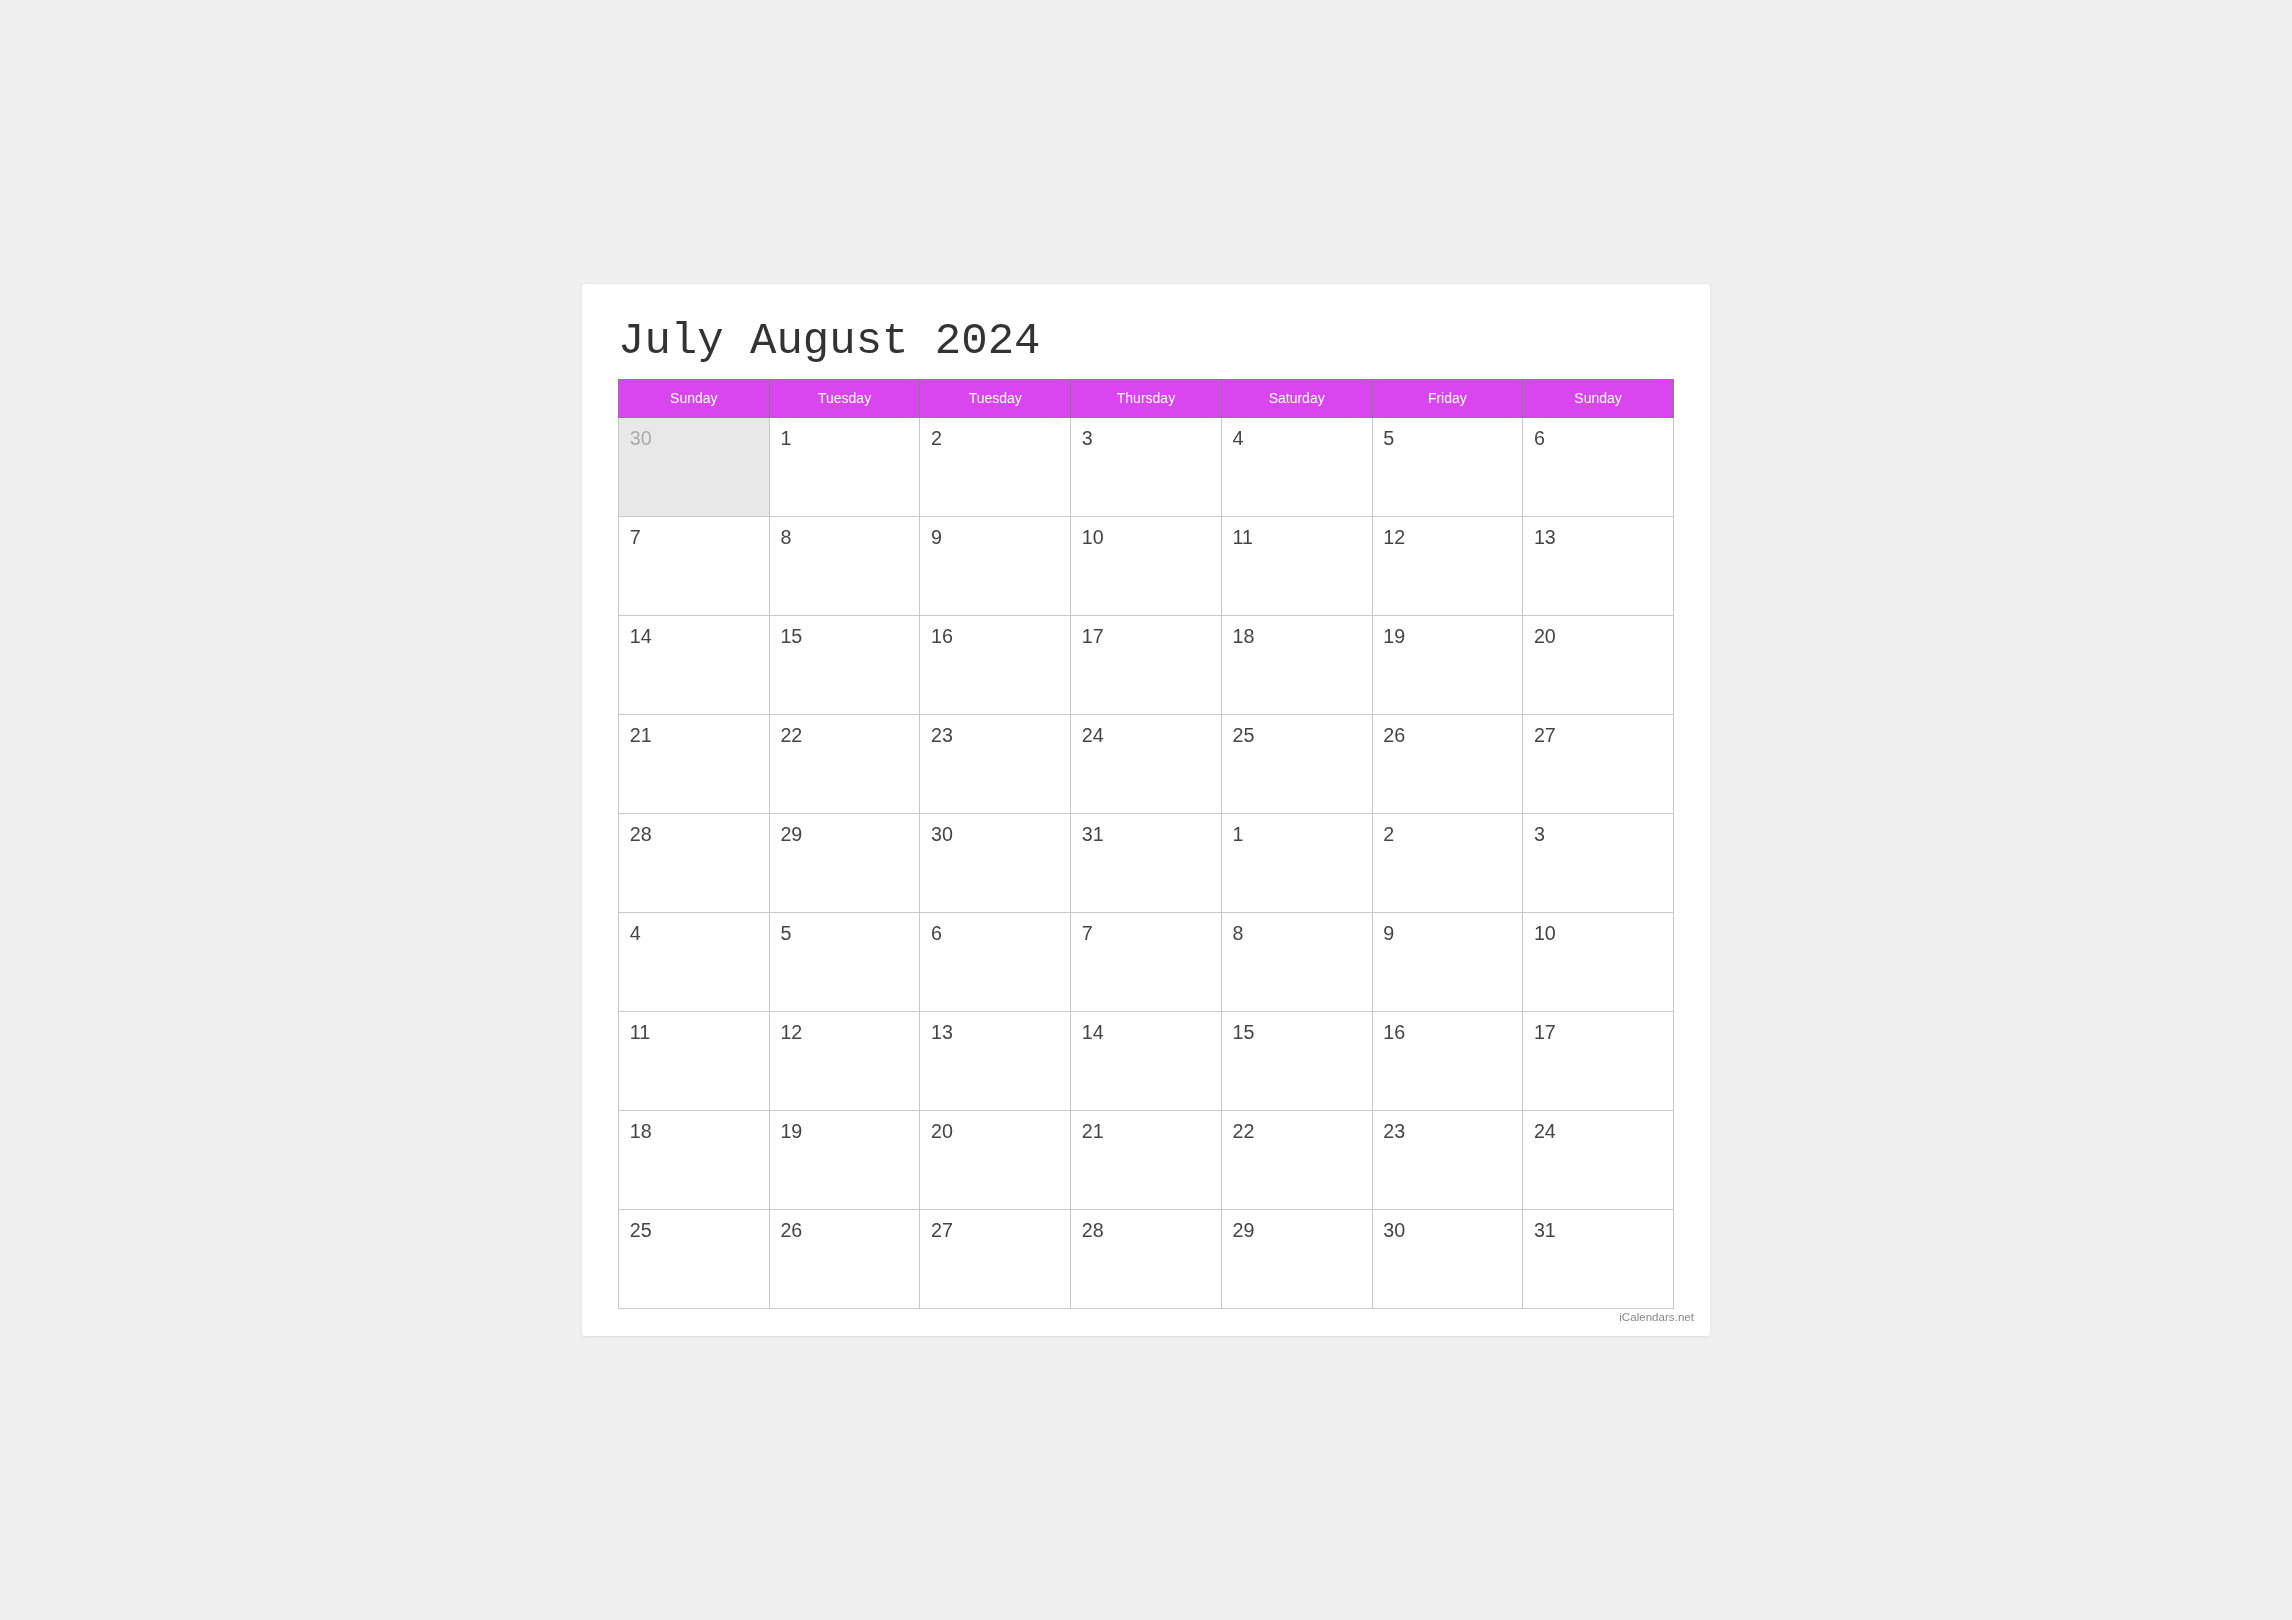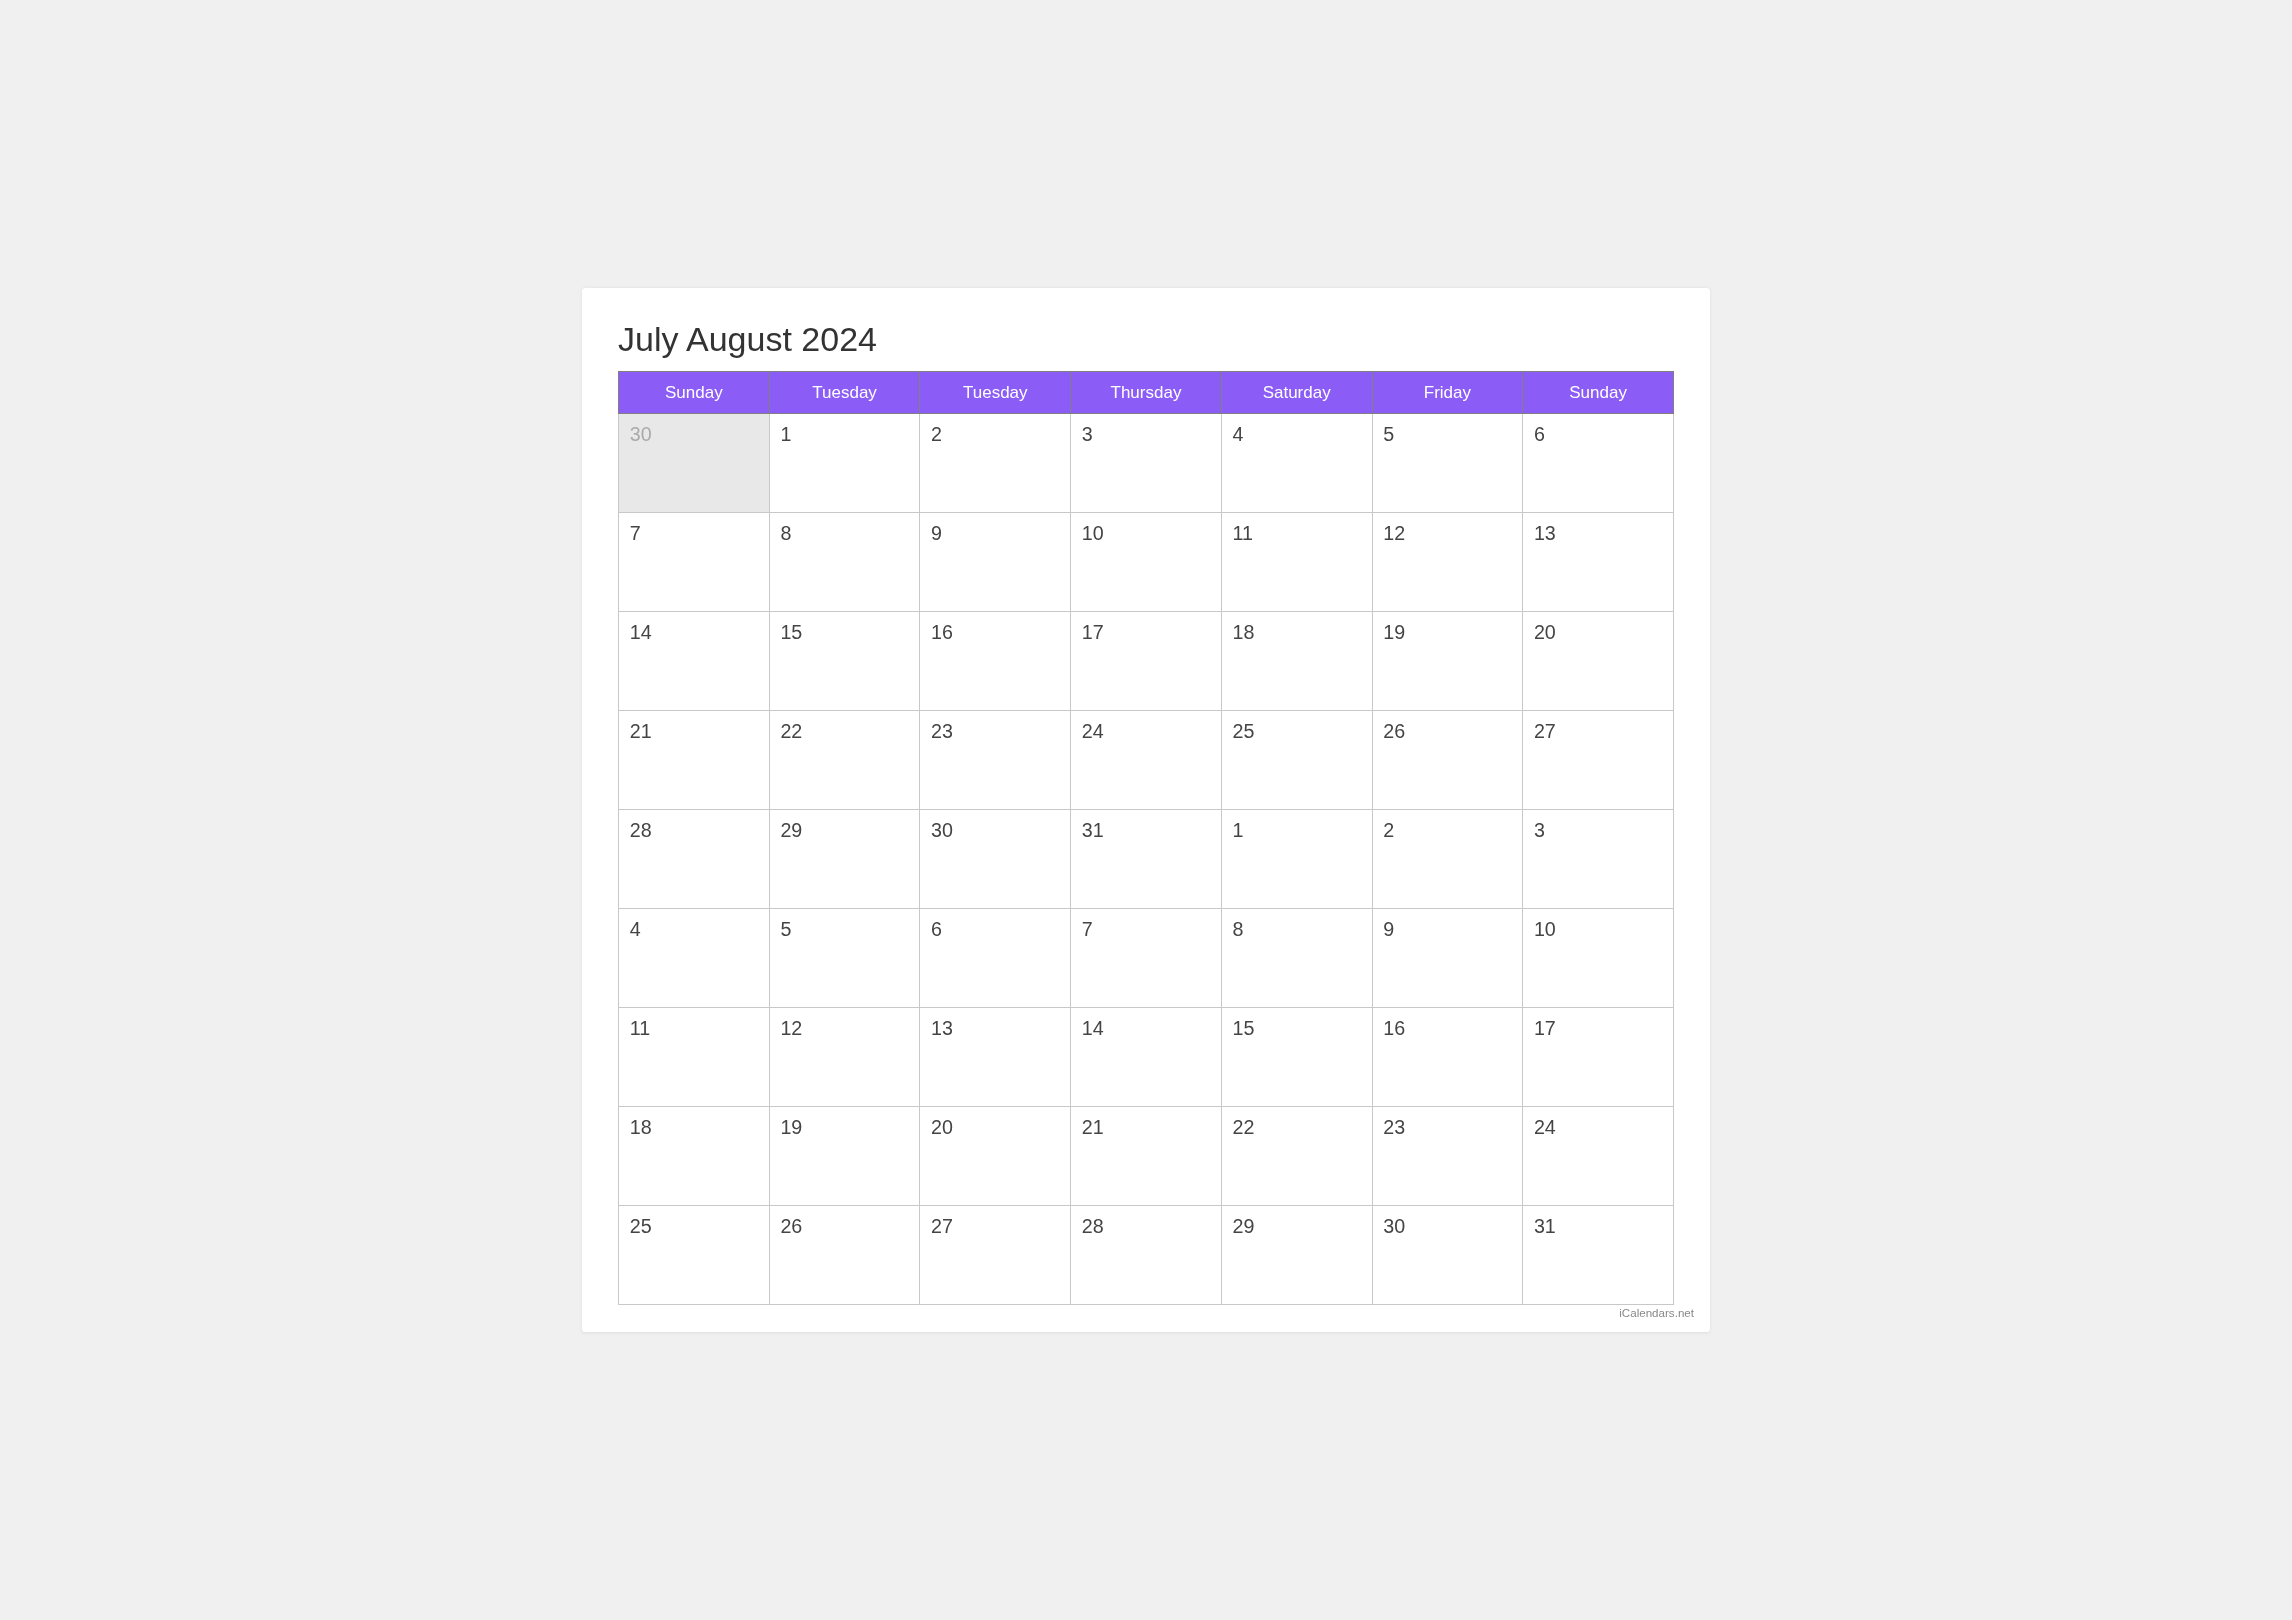--- a/index.html
+++ b/index.html
@@ -20,36 +20,37 @@
     .calendar-container {
       background: #ffffff;
       padding: 32px 36px 27px 36px;
       border-radius: 3.6px;
       width: 1128px;
       box-shadow: 0 0.9px 3.6px rgba(0,0,0,0.08);
       position: relative;
     }
 
     .calendar-title {
-      font-size: 34px;
+      font-size: 44px;
       font-weight: 400;
       color: #333;
       margin-bottom: 12.5px;
+      font-family: Liberation Mono, monospace;
     }
 
     .calendar-table {
       width: 100%;
       border-collapse: collapse;
       table-layout: fixed;
     }
 
     .calendar-table thead tr th {
-      background: #8b5cf6;
+      background: #d946ef;
       color: #ffffff;
-      font-size: 17px;
+      font-size: 14px;
       font-weight: 400;
       text-align: center;
       padding: 10.7px 0;
       border: 0.9px solid #808080;
     }
 
     .calendar-table tbody tr td {
       border: 0.9px solid #c8c8c8;
       vertical-align: top;
       padding: 9px 10.7px;

